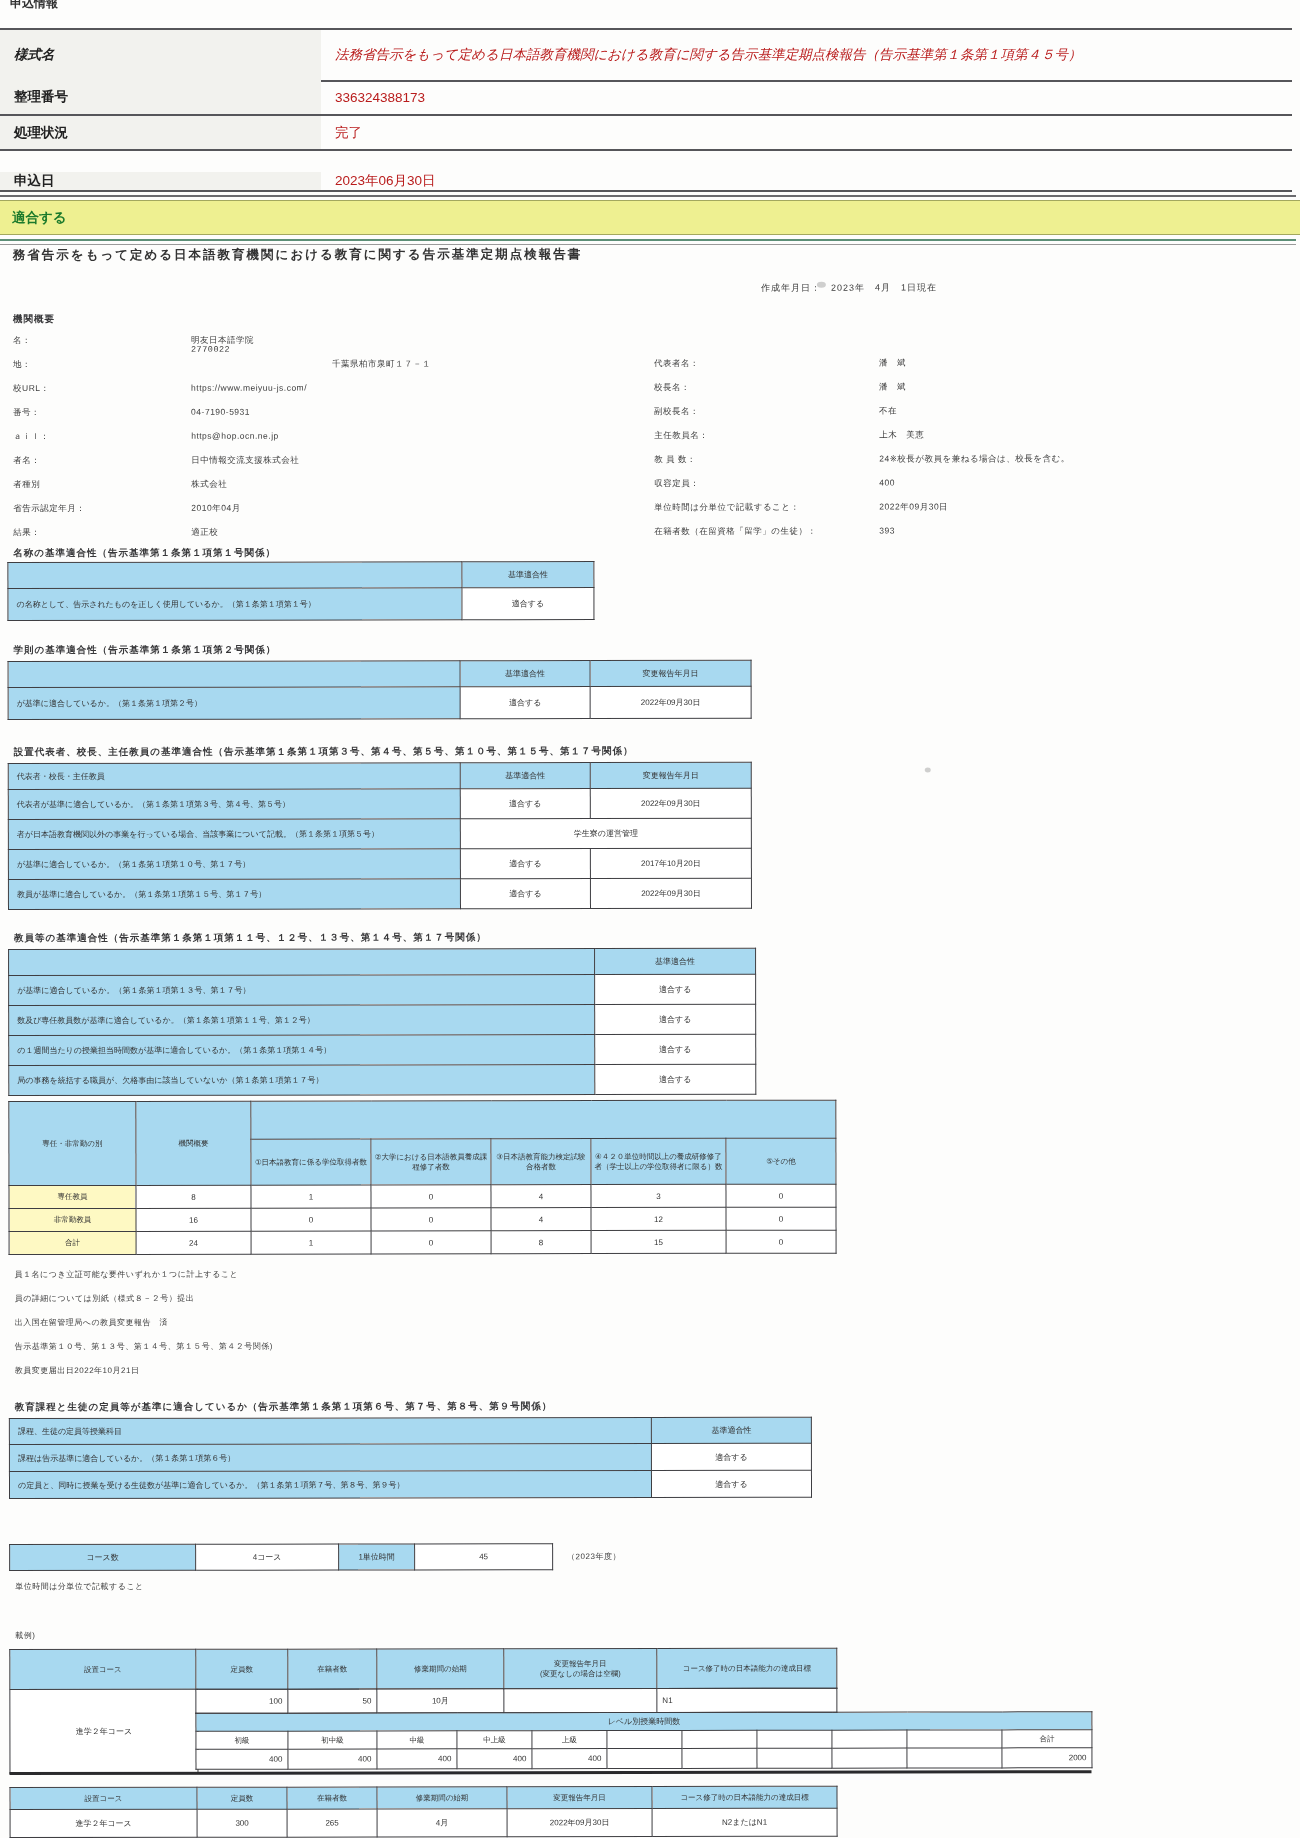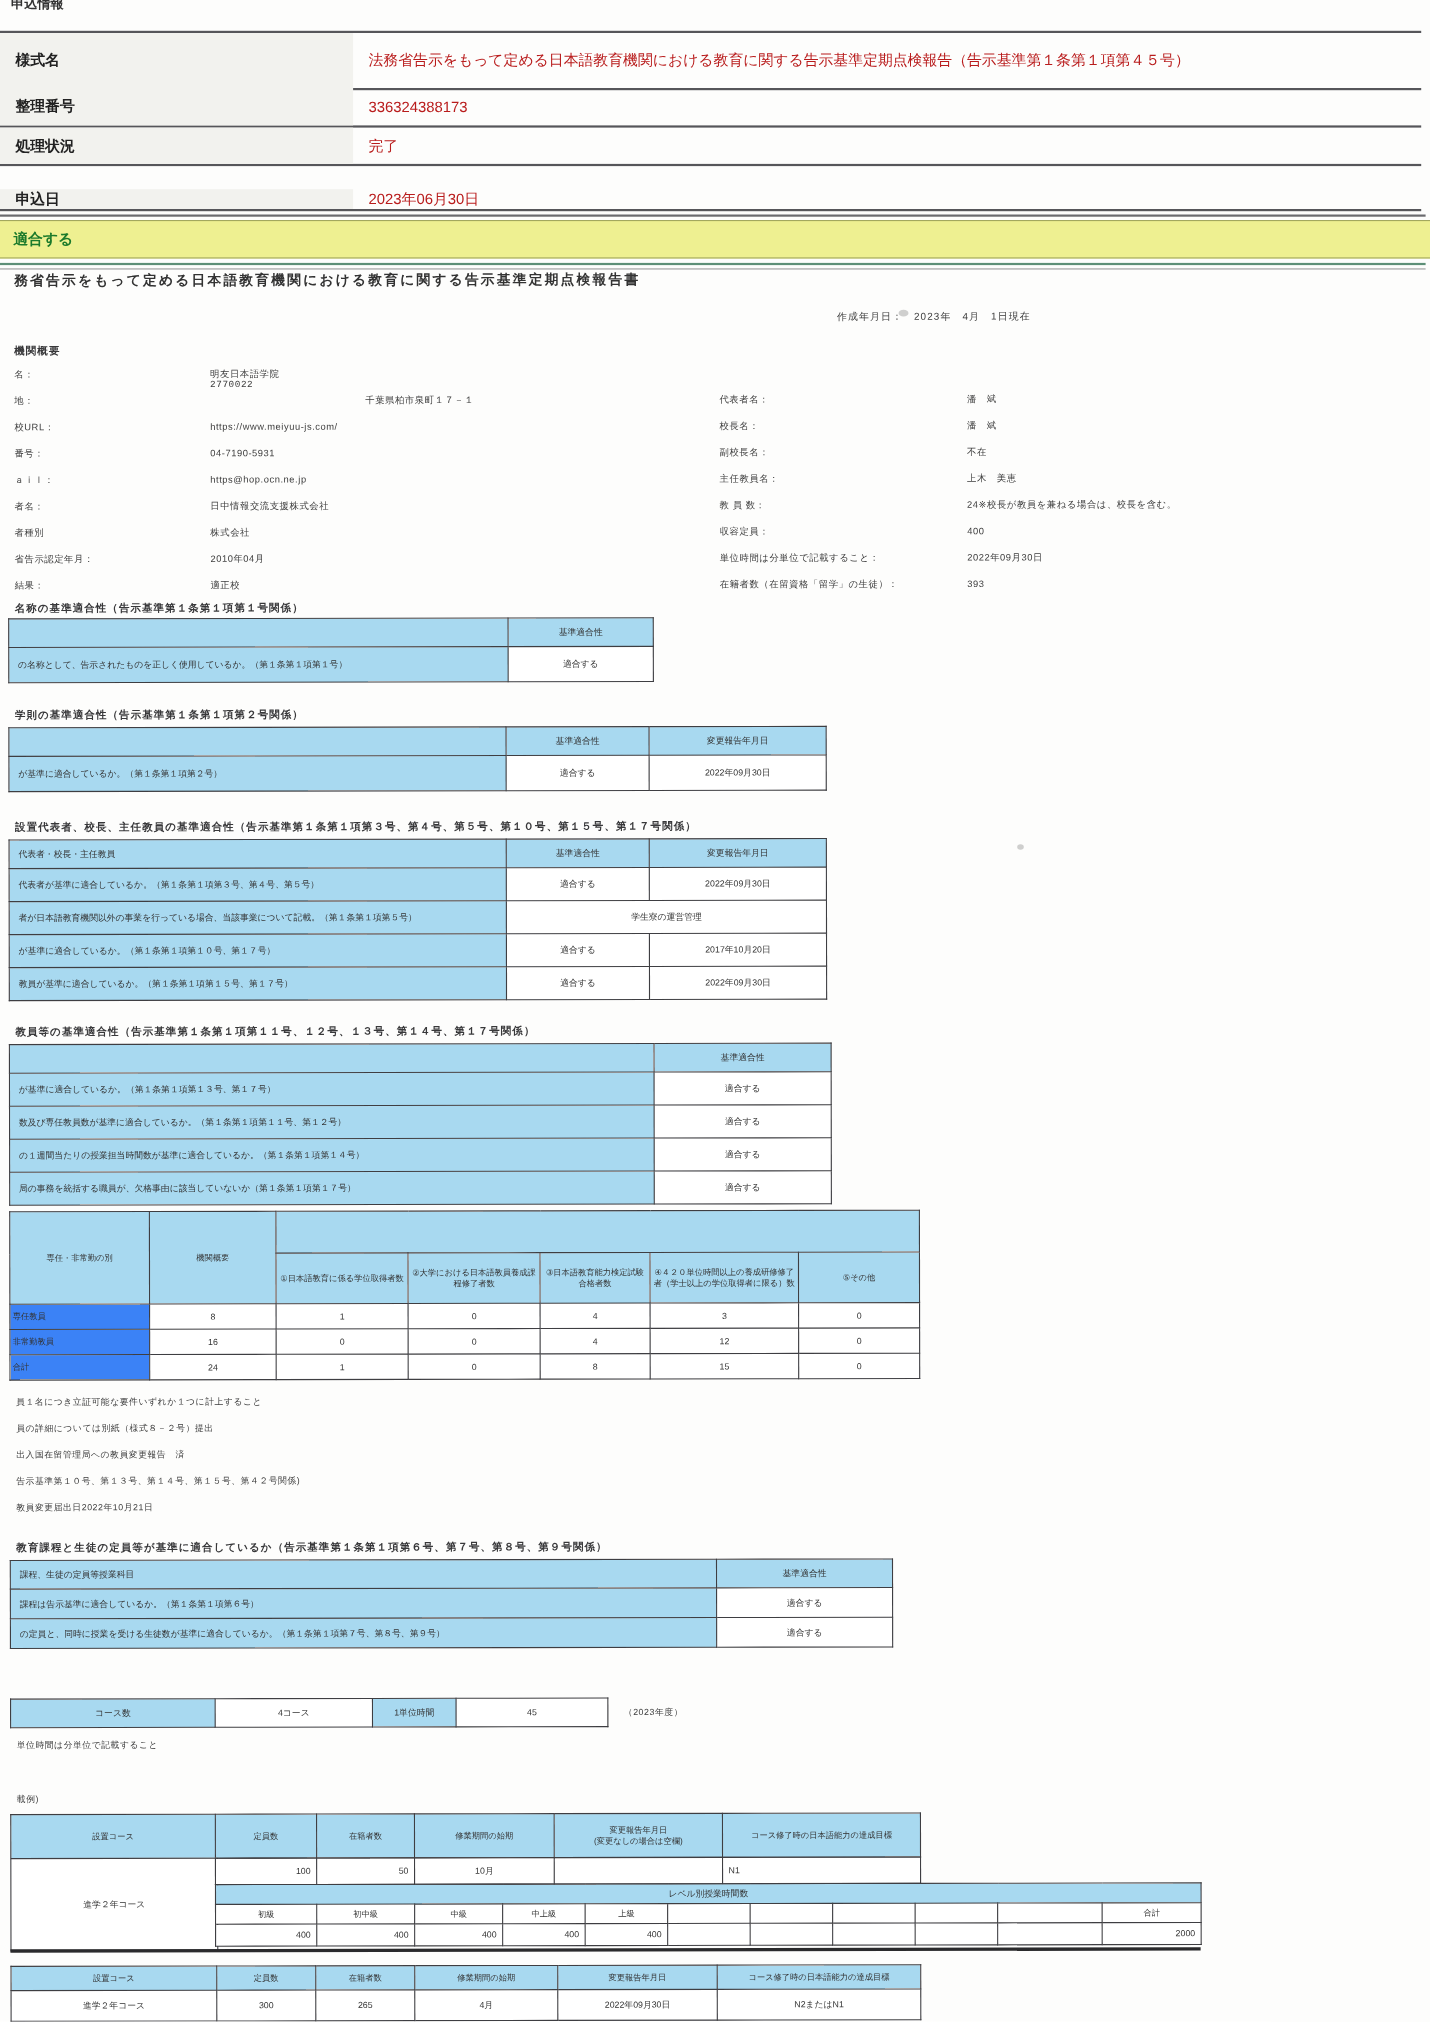--- a/index.html
+++ b/index.html
@@ -1,41 +1,41 @@
 <!DOCTYPE html>
 <html><head>
 <meta charset="utf-8">
 <style>
   html,body{margin:0;padding:0;background:#fff;}
   .page{position:relative;width:1300px;height:1838px;background:#fdfdfc;overflow:hidden;
         font-family:"Liberation Sans","DejaVu Sans",sans-serif;color:#2c2c2e;}
   
   .topbar-title{position:absolute;left:10px;top:-5px;font-size:12px;font-weight:bold;color:#333;}
   .info-row{position:absolute;left:0;width:1292px;display:flex;border-bottom:2px solid #56565a;}
-  .info-row.first{border-top:2px solid #56565a;}
+  .info-row.first{border-top:2px solid #56565a;font-style:italic;}
   .info-label{width:307px;background:#f2f2ee;padding-left:14px;display:flex;align-items:center;
               font-weight:bold;font-size:13.5px;color:#222;}
   .info-value{margin-left:14px;display:flex;align-items:center;font-size:13.5px;color:#b91c1c;}
   .hline{position:absolute;left:0;width:1296px;background:#6a6a6e;height:2px;}
   .yellow-bar{position:absolute;left:0;top:200px;width:1294px;height:33px;background:#eef091;
               border-top:1px solid #a3a85e;border-bottom:1px solid #a3a85e;
               display:flex;align-items:center;padding-left:12px;
               font-size:13.5px;font-weight:bold;color:#1b7a2b;}
   
   .doc{position:absolute;left:0;top:0;width:1300px;height:1838px;transform:rotate(-0.1deg);color:#3a3a3a;}
   .doc-title{position:absolute;font-size:12.5px;font-weight:bold;letter-spacing:2px;color:#333;}
   .doc-date{position:absolute;font-size:9px;letter-spacing:1px;}
   .dh{position:absolute;font-size:9.5px;font-weight:bold;letter-spacing:1px;color:#38383a;}
   .fl,.fv{position:absolute;font-size:8.5px;letter-spacing:0.5px;color:#3c3c3c;white-space:nowrap;}
   .note{position:absolute;font-size:8px;letter-spacing:0.5px;color:#3c3c3c;white-space:nowrap;}
   .tbl{position:absolute;border-collapse:collapse;table-layout:fixed;font-size:8px;color:#333;}
   .tbl td{border:1px solid #3e3e42;overflow:hidden;padding:1px 2px;}
   .bh{background:#a8d9f0;text-align:center;}
   .bq{background:#a8d9f0;text-align:left;padding:2px 8px !important;}
-  .bc{background:#3b82f6;text-align:left;margin-top:40px;}
+  .bc{background:#fef9c3;text-align:center;margin-top:40px;}
   .wv{background:#fff;text-align:center;}
   .wr{background:#fff;text-align:right;padding-right:5px !important;}
   .wl{background:#fff;text-align:left;padding-left:5px !important;}
   .f7{font-size:7.5px;}
   .pre{white-space:pre-line;}
   .cell-box{position:absolute;border:1px solid #3e3e42;background:#fff;display:flex;
             align-items:center;justify-content:center;font-size:8px;color:#333;}
   .thick{position:absolute;background:#2a2a2c;height:3px;}
   .smudge{position:absolute;background:rgba(120,120,120,0.35);border-radius:50%;}
 </style>

